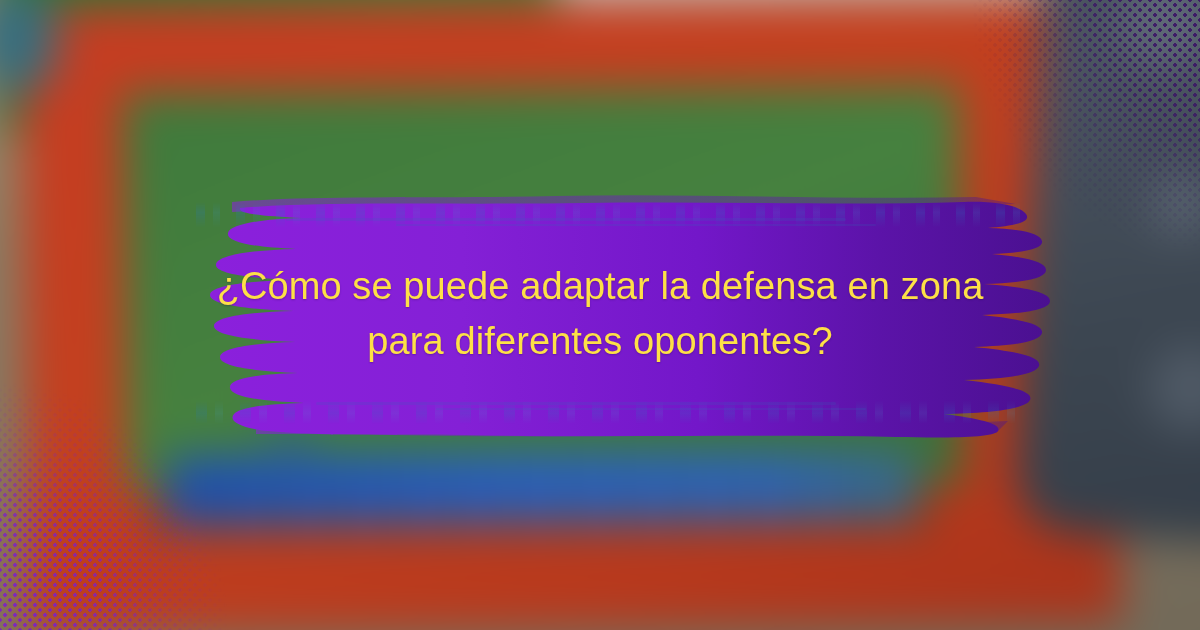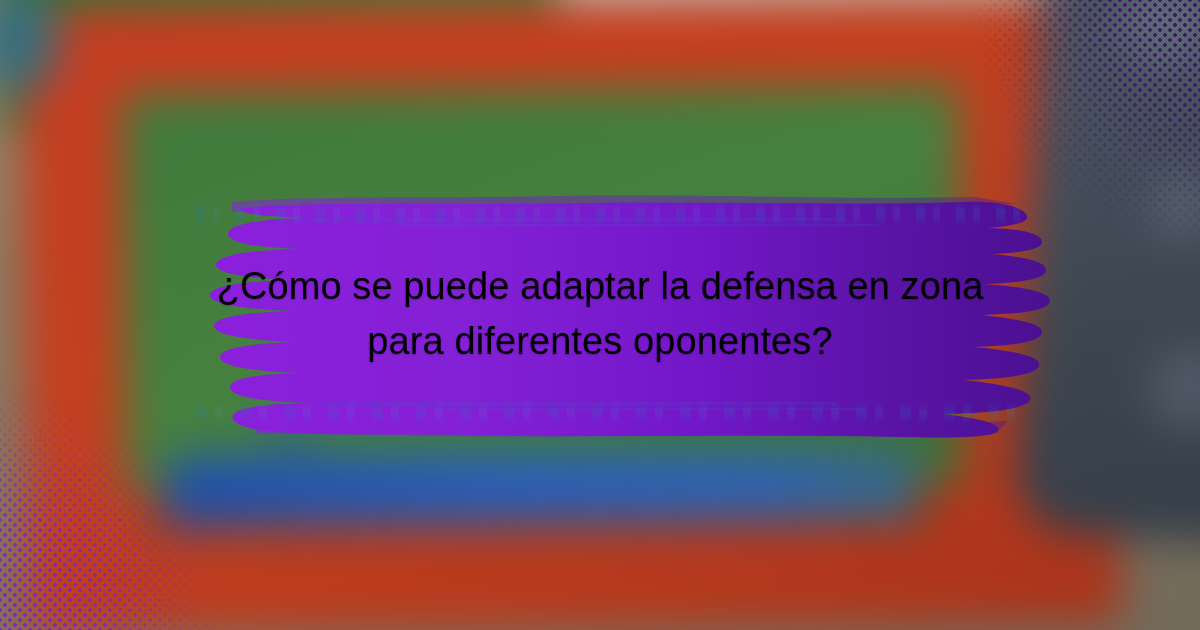--- a/index.html
+++ b/index.html
@@ -154,21 +154,21 @@
     -webkit-mask-image:linear-gradient(0deg,transparent 0%,#000 45%,transparent 100%);
             mask-image:linear-gradient(0deg,transparent 0%,#000 45%,transparent 100%);
     opacity:.5;
   }
 
   
   #headline{
     position:absolute;left:160px;top:188px;width:880px;height:252px;
     display:flex;align-items:center;justify-content:center;
     text-align:center;
-    color:#000000;
+    color:#fde047;
     font-size:38px;
     line-height:1.46;
     font-weight:400;
     letter-spacing:.1px;
     padding:0 34px;
     box-sizing:border-box;
     text-shadow:0 1px 2px rgba(40,0,70,.30);
   }
 </style>
 </head>

